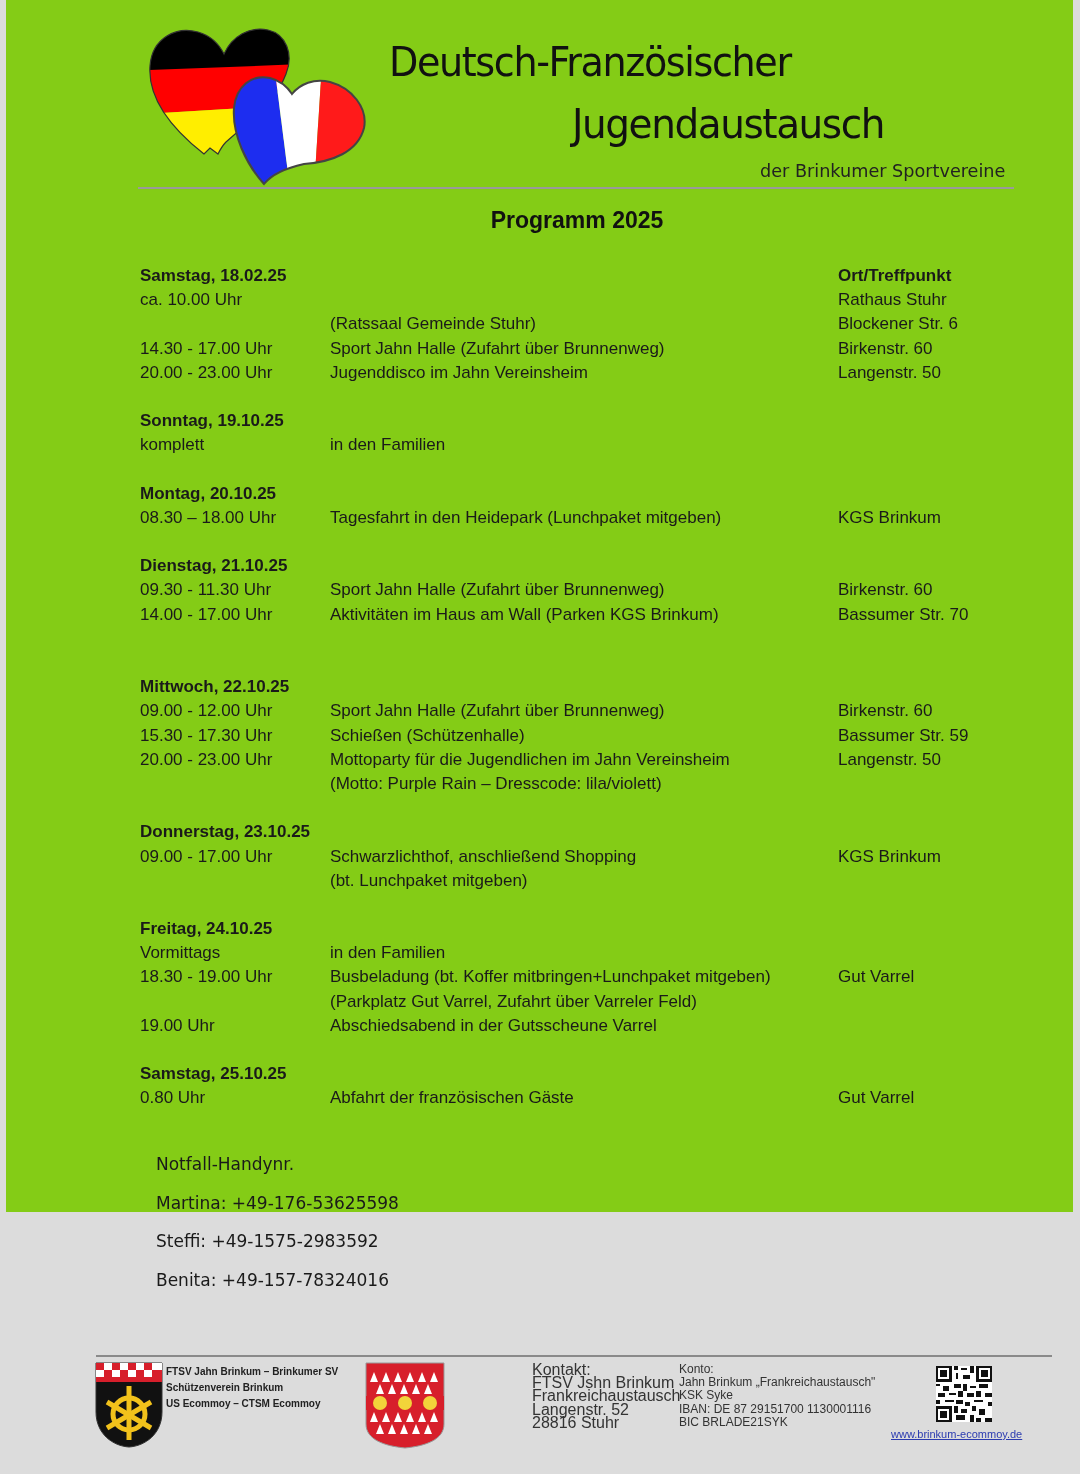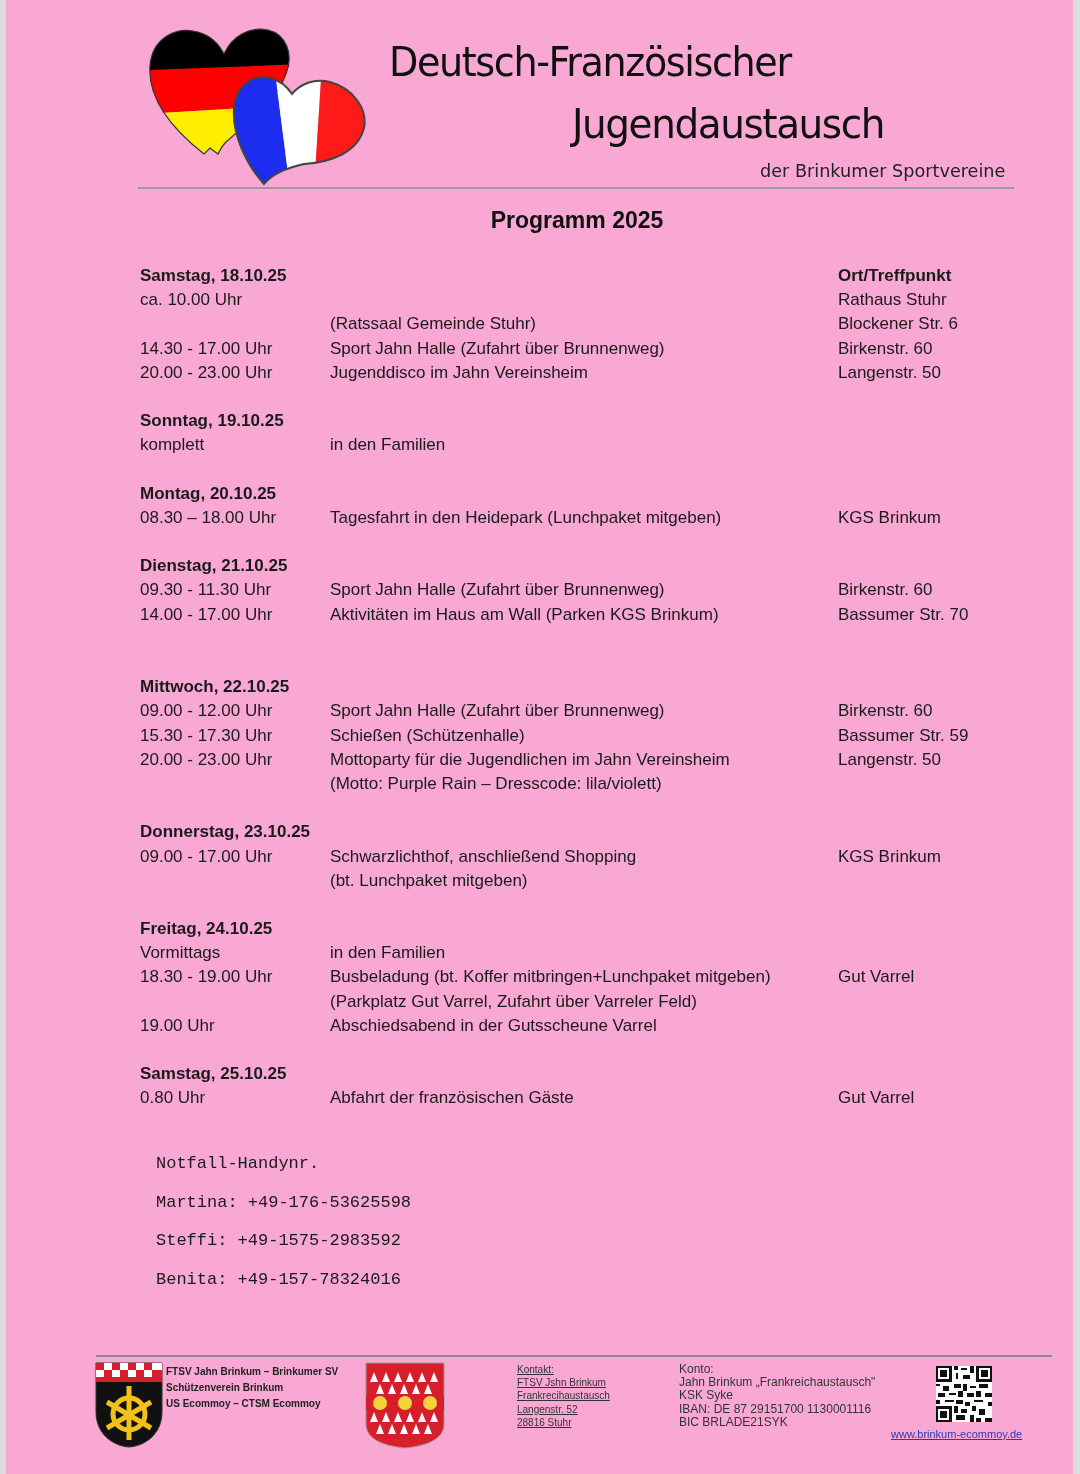--- a/index.html
+++ b/index.html
@@ -2,22 +2,22 @@
 <html><head>
 <meta charset="utf-8">
 <style>
   html, body { margin: 0; padding: 0; }
   body {
     width: 1080px; height: 1474px; position: relative; overflow: hidden;
     background: #dcdcdc;
     font-family: "Liberation Sans", sans-serif; color: #1a1a1a;
   }
   .page {
-    position: absolute; left: 6px; top: 0; width: 1067px; height: 1474px;
-    background: #f9a8d4;
+    position: absolute; left: 6px; top: 0; width: 1067px; height: 1212px;
+    background: #84cc16;
   }
   
   .hearts { position: absolute; left: 140px; top: 24px; width: 230px; height: 162px; }
   .title1 {
     position: absolute; left: 383px; top: 38px;
     font-family: "DejaVu Sans", sans-serif; font-size: 41px; letter-spacing: -1.5px;
     color: #111; transform: scaleX(0.93); transform-origin: left top;
   }
   .title2 {
     position: absolute; left: 566px; top: 100px;
@@ -37,27 +37,27 @@
   
   .schedule { position: absolute; left: 134px; top: 264px; width: 880px; font-size: 17px; }
   .row { position: relative; height: 24.2px; line-height: 24px; white-space: nowrap; }
   .col-time { position: absolute; left: 0; }
   .col-act { position: absolute; left: 190px; }
   .col-loc { position: absolute; left: 698px; }
   .bold { font-weight: bold; }
   .gap { height: 24.2px; }
   
   .emergency { position: absolute; left: 150px; top: 1152px; font-family: "DejaVu Sans", sans-serif; font-size: 17px; color: #1a1a1a; }
-  .emergency div { height: 38.7px; line-height: 24px; font-family: Liberation Mono, monospace; }
+  .emergency div { height: 38.7px; line-height: 24px; }
   
   .hr-bottom { position: absolute; left: 90px; top: 1355px; width: 956px; height: 2px; background: #8a8a8a; }
   .crest1 { position: absolute; left: 89px; top: 1362px; width: 68px; height: 86px; }
   .crest2 { position: absolute; left: 359px; top: 1362px; width: 80px; height: 90px; }
   .clubs { position: absolute; left: 160px; top: 1364px; width: 196px; font-size: 10px; font-weight: bold; line-height: 16px; color: #222; }
-  .kontakt { position: absolute; left: 511px; top: 1363px; font-size: 10px; line-height: 13.2px; color: #333; text-decoration: underline; }
+  .kontakt { position: absolute; left: 526px; top: 1363px; font-size: 16px; line-height: 13.2px; color: #333; }
   .konto { position: absolute; left: 673px; top: 1363px; font-size: 12px; line-height: 13.2px; color: #333; }
   .qr { position: absolute; left: 928px; top: 1366px; width: 60px; height: 56px; }
   .weblink { position: absolute; left: 885px; top: 1428px; font-size: 11px; color: #2b3bb0; text-decoration: underline; }
 </style>
 </head>
 <body>
 
 <div class="page">
 
   <svg class="hearts" viewBox="0 0 230 162">
@@ -86,21 +86,21 @@
   <div class="title1">Deutsch-Französischer</div>
   <div class="title2">Jugendaustausch</div>
   <div class="subtitle">der Brinkumer Sportvereine</div>
   <div class="hr-top"></div>
 
   <div class="prog-title">Programm 2025</div>
 
   <div class="schedule">
 
     <div class="row">
-      <span class="col-time bold">Samstag, 18.10.25</span>
+      <span class="col-time bold">Samstag, 18.02.25</span>
       <span class="col-loc bold">Ort/Treffpunkt</span>
     </div>
     <div class="row">
         <span class="col-time">ca. 10.00 Uhr</span>
         <span class="col-loc">Rathaus Stuhr</span>
       </div>
     <div class="row">
         <span class="col-time"></span>
         <span class="col-act">(Ratssaal Gemeinde Stuhr)</span>
         <span class="col-loc">Blockener Str. 6</span>
@@ -286,21 +286,21 @@
     <g fill="#f2d43a">
         <circle cx="15" cy="41" r="7"></circle>
         <circle cx="40" cy="41" r="7"></circle>
         <circle cx="65" cy="41" r="7"></circle>
       </g>
   </svg>
 
   <div class="kontakt">
     <div>Kontakt:</div>
     <div>FTSV Jshn Brinkum</div>
-    <div>Frankrecihaustausch</div>
+    <div>Frankreichaustausch</div>
     <div>Langenstr. 52</div>
     <div>28816 Stuhr</div>
   </div>
 
   <div class="konto">
     <div>Konto:</div>
     <div>Jahn Brinkum „Frankreichaustausch"</div>
     <div>KSK Syke</div>
     <div>IBAN: DE 87 29151700 1130001116</div>
     <div>BIC BRLADE21SYK</div>

